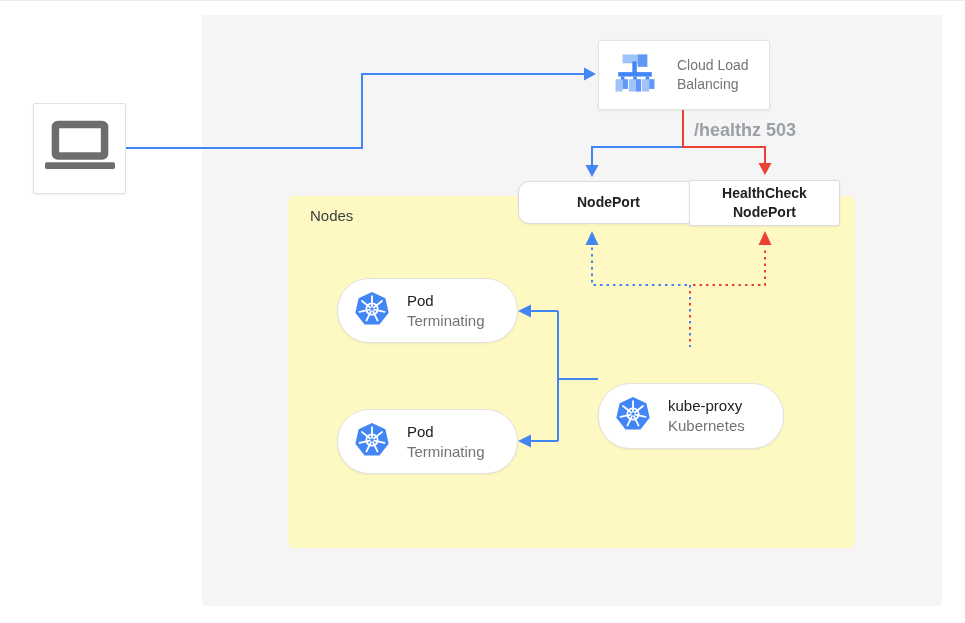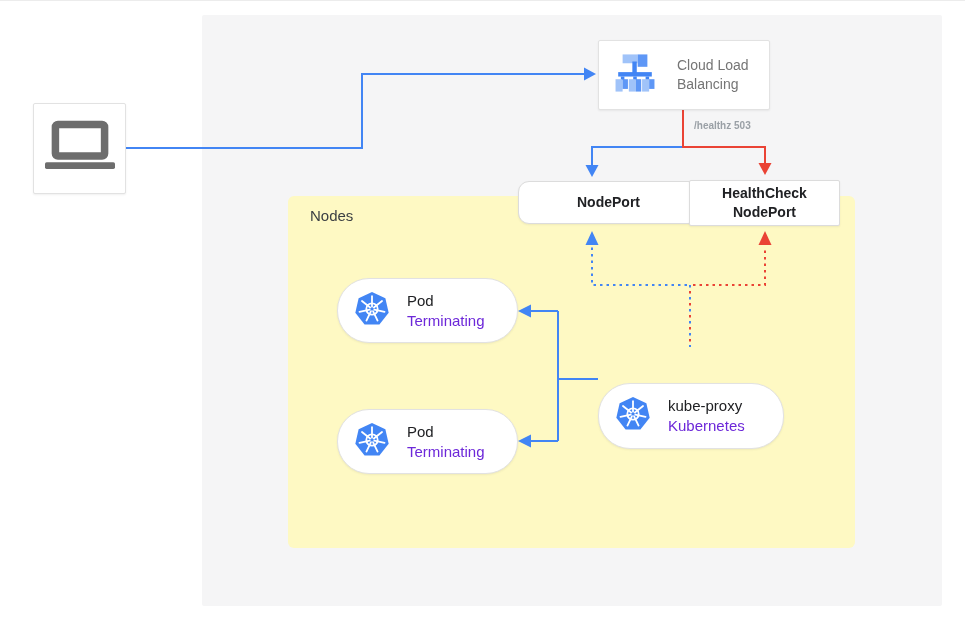--- a/index.html
+++ b/index.html
@@ -15,28 +15,28 @@
   .wires{position:absolute;left:0;top:0;width:965px;height:623px;pointer-events:none;}
   .box{position:absolute;background:#ffffff;border:1px solid #e2e2e2;border-radius:2px;
        box-shadow:0 1px 2px rgba(60,64,67,.08);box-sizing:border-box;}
   .client{left:33px;top:103px;width:93px;height:91px;display:flex;align-items:center;justify-content:center;}
   .clb{left:598px;top:40px;width:172px;height:70px;display:flex;align-items:center;padding-left:13px;gap:6px;}
   .clb-text{margin-left:13px;width:88px;font-size:14px;line-height:19px;color:#757575;}
   .port{display:flex;align-items:center;justify-content:center;text-align:center;
         font-weight:bold;font-size:14px;line-height:19px;color:#202124;border:1px solid #dcdcdc;}
   .nodeport{left:518px;top:181px;width:181px;height:43px;border-radius:11px;}
   .hc-nodeport{left:689px;top:180px;width:151px;height:46px;padding:0 18px;}
-  .healthz{position:absolute;left:694px;top:120px;font-size:10px;font-weight:bold;color:#9aa0a6;}
+  .healthz{position:absolute;left:694px;top:120px;font-size:18px;font-weight:bold;color:#9aa0a6;}
   .unit{display:flex;align-items:center;padding-left:15px;border-radius:32px;}
   .pod1{left:337px;top:278px;width:181px;height:65px;}
   .pod2{left:337px;top:409px;width:181px;height:65px;}
   .kproxy{left:598px;top:347px;width:186px;height:66px;margin-top:36px;}
   .unit .texts{margin-left:16px;line-height:20px;font-size:15px;}
   .unit .title{color:#202124;}
-  .unit .sub{color:#6d28d9;text-align:center;}
+  .unit .sub{color:#737373;text-align:center;}
   .k8s-icon{flex:0 0 auto;}
 </style>
 </head>
 <body>
 
 <div class="canvas">
   <div class="top-rule"></div>
   <div class="panel"></div>
 
   <div class="nodes-group">

